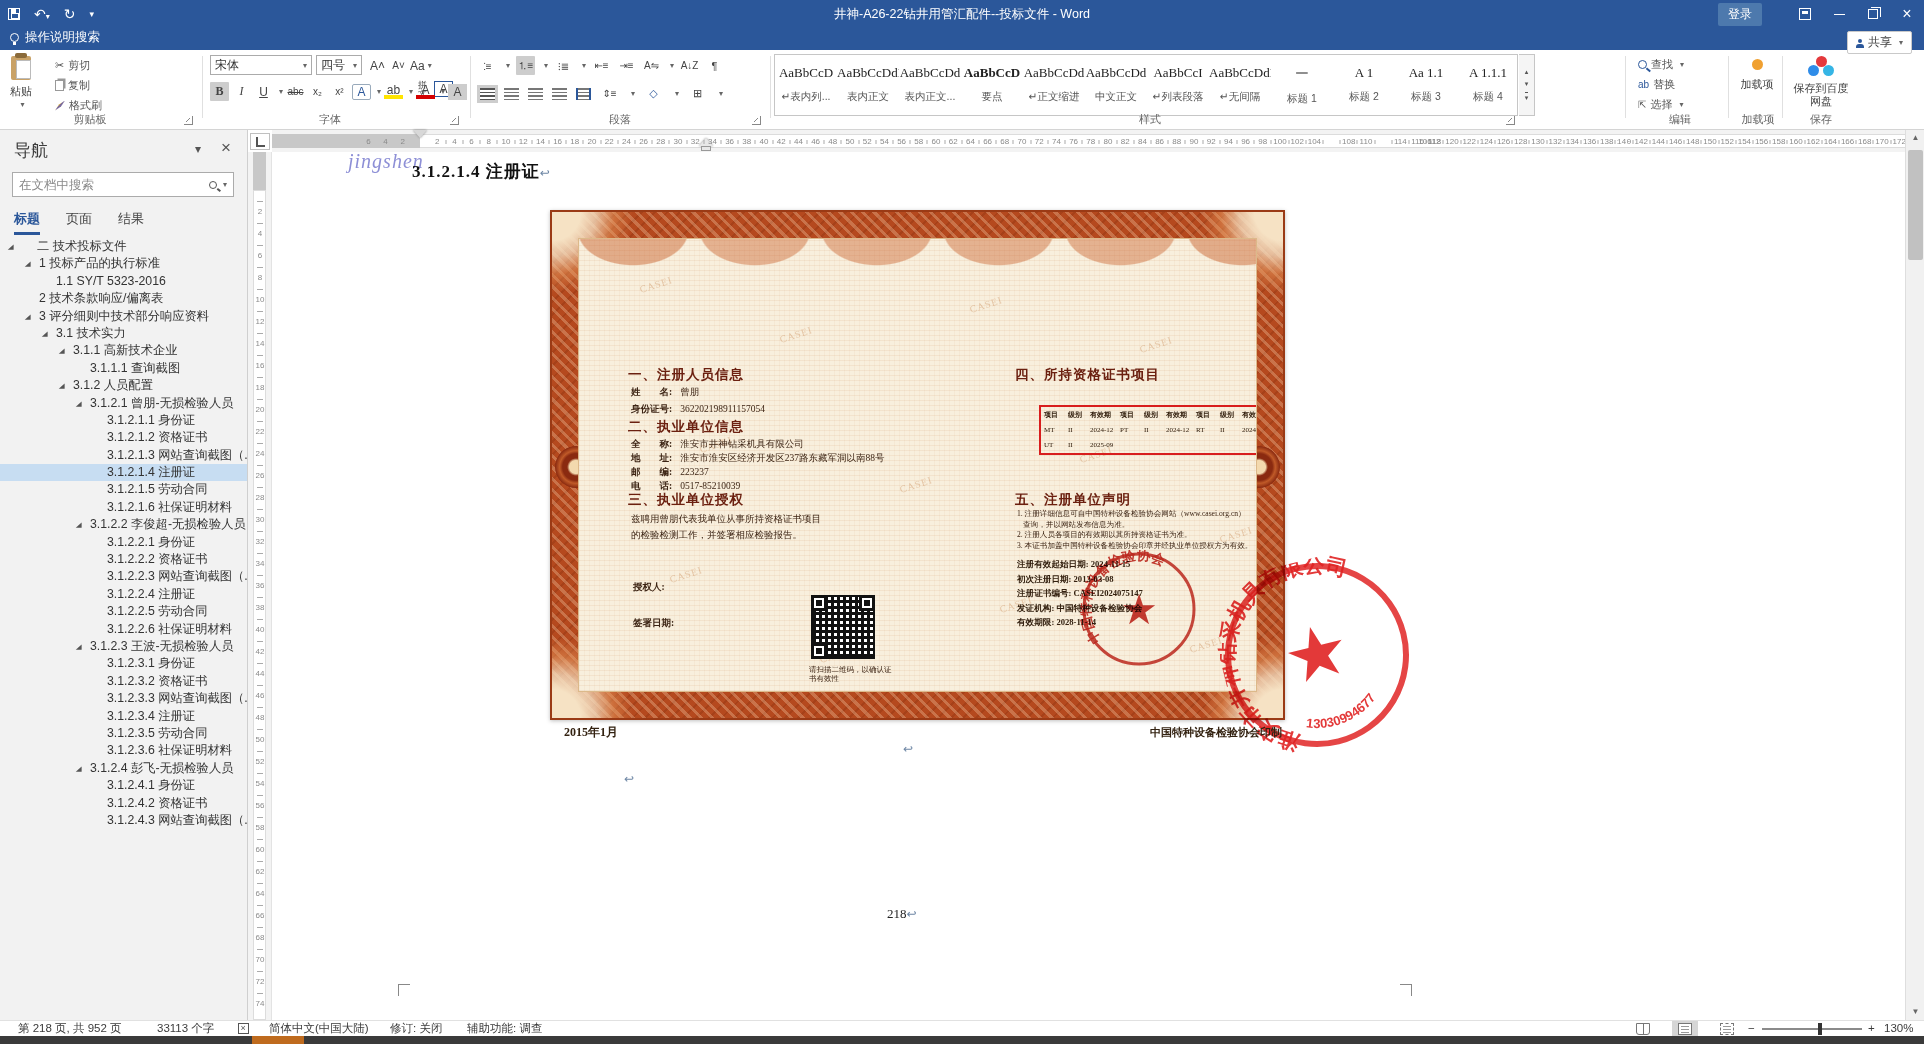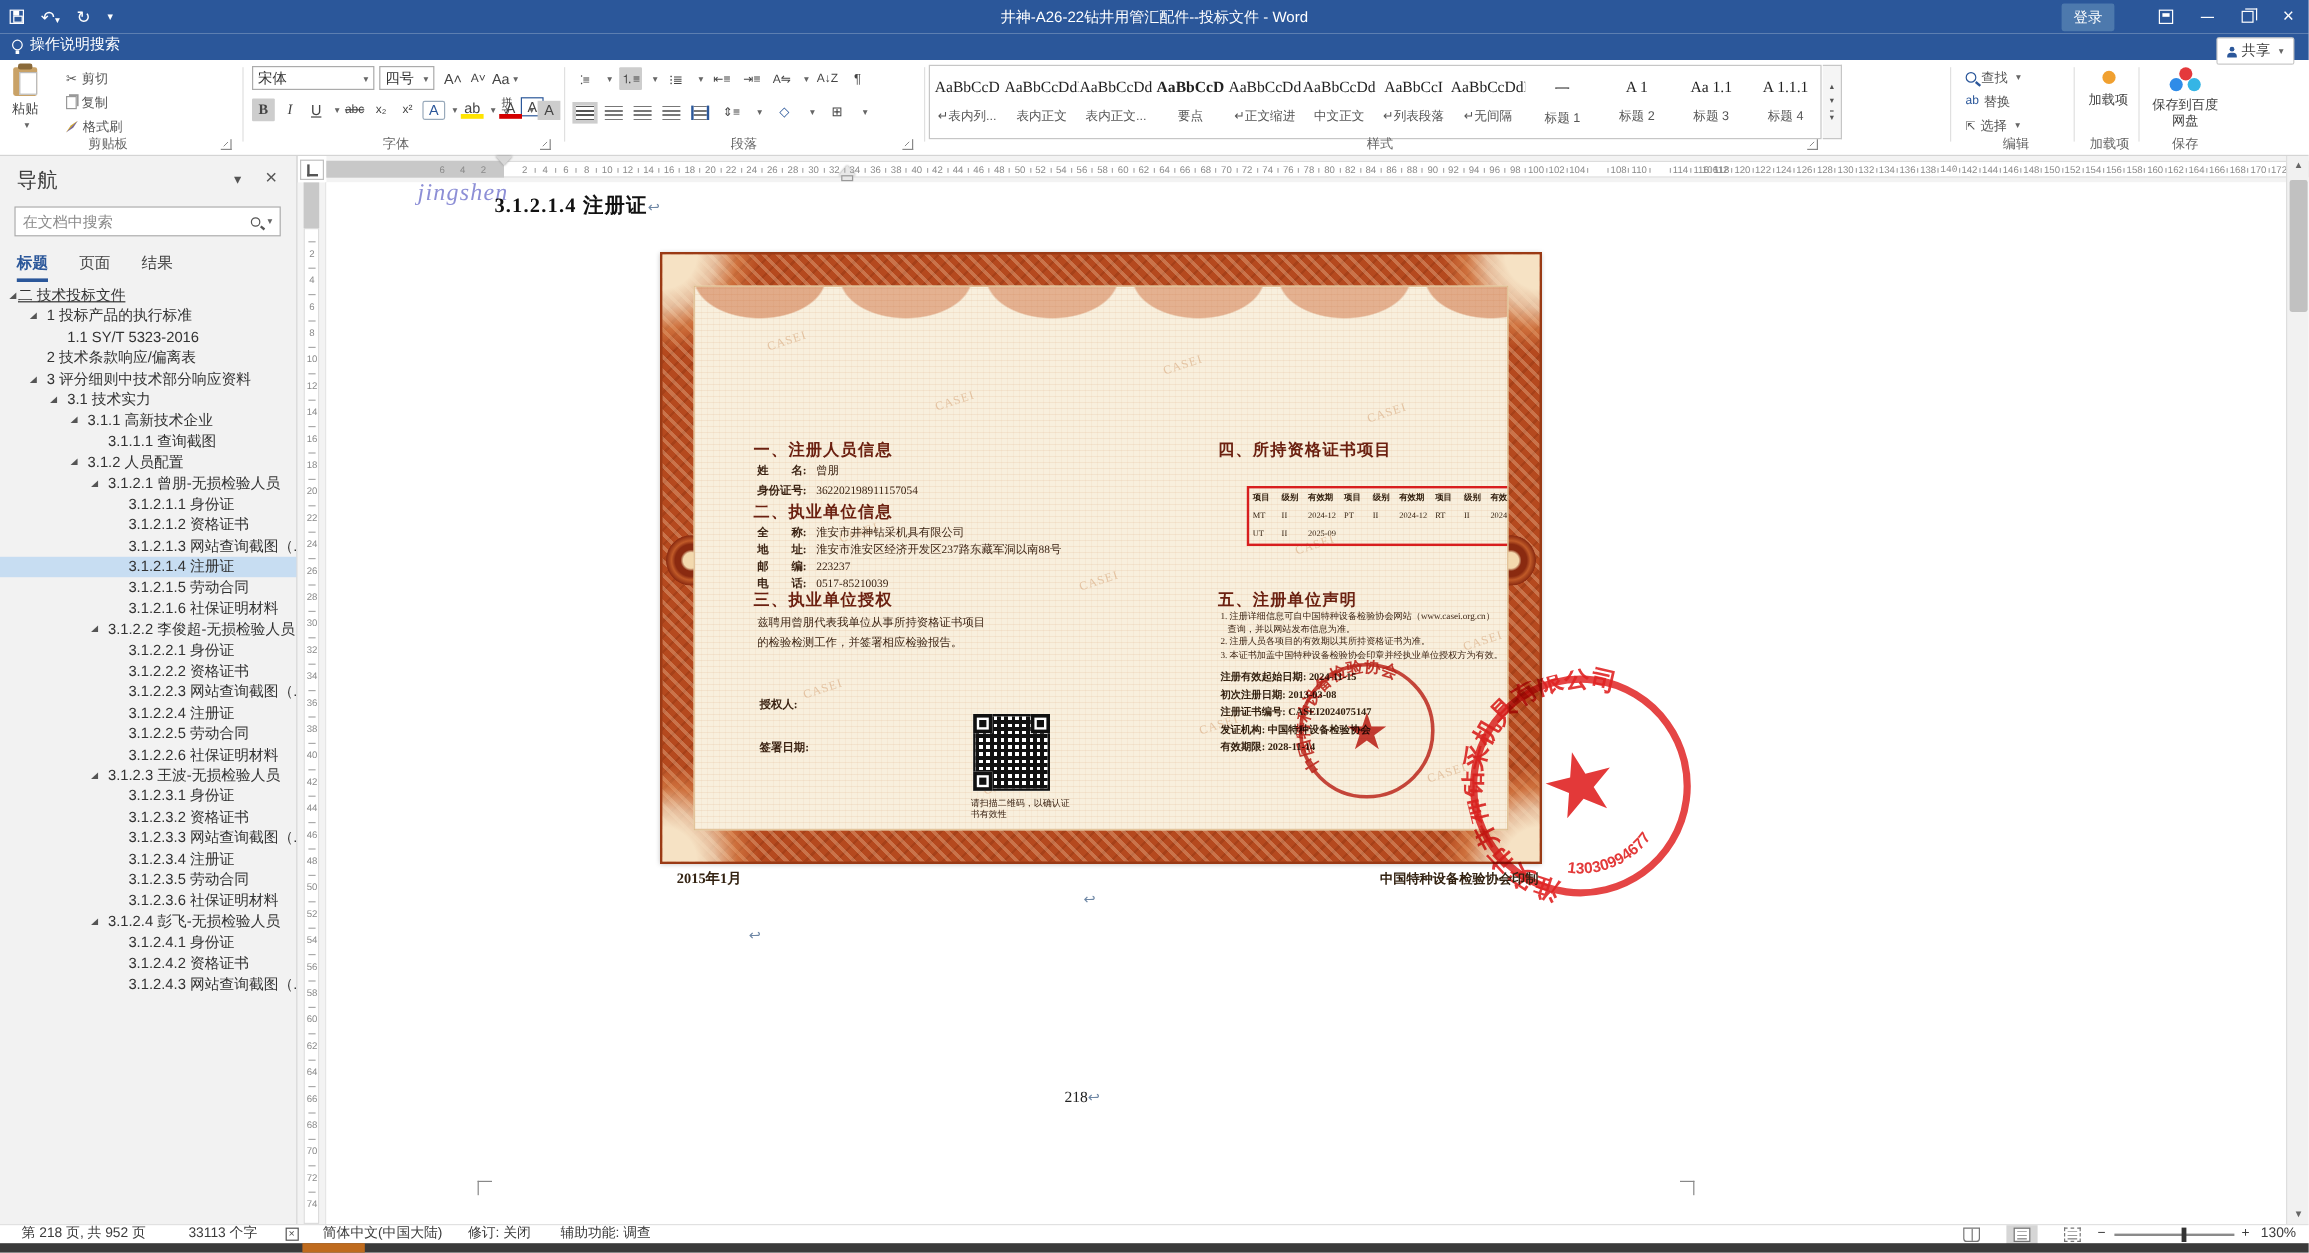--- a/index.html
+++ b/index.html
@@ -394,21 +394,21 @@
       <input placeholder="在文档中搜索" style="">
       <span class="nmag"></span>
       <span class="dd" style="margin-left:6px;">▾</span>
     </div>
     <div id="nav-tabs">
         <span class="ntab active">标题</span>
         <span class="ntab">页面</span>
         <span class="ntab">结果</span>
       </div>
     <div id="navtree">
-        <div class="trow" style="padding-left: 15px; text-decoration: underline;"><span class="tar" style="left: 8px;">◢</span><span>二 技术投标文件</span></div>
+        <div class="trow" style="padding-left: 37px;"><span class="tar" style="left: 8px;">◢</span><span>二 技术投标文件</span></div>
         <div class="trow" style="padding-left: 39px;"><span class="tar" style="left: 25px;">◢</span><span>1 投标产品的执行标准</span></div>
         <div class="trow" style="padding-left: 56px;"><span>1.1 SY/T 5323-2016</span></div>
         <div class="trow" style="padding-left: 39px;"><span>2 技术条款响应/偏离表</span></div>
         <div class="trow" style="padding-left: 39px;"><span class="tar" style="left: 25px;">◢</span><span>3 评分细则中技术部分响应资料</span></div>
         <div class="trow" style="padding-left: 56px;"><span class="tar" style="left: 42px;">◢</span><span>3.1 技术实力</span></div>
         <div class="trow" style="padding-left: 73px;"><span class="tar" style="left: 59px;">◢</span><span>3.1.1 高新技术企业</span></div>
         <div class="trow" style="padding-left: 90px;"><span>3.1.1.1 查询截图</span></div>
         <div class="trow" style="padding-left: 73px;"><span class="tar" style="left: 59px;">◢</span><span>3.1.2 人员配置</span></div>
         <div class="trow" style="padding-left: 90px;"><span class="tar" style="left: 76px;">◢</span><span>3.1.2.1 曾朋-无损检验人员</span></div>
         <div class="trow" style="padding-left: 107px;"><span>3.1.2.1.1 身份证</span></div>

